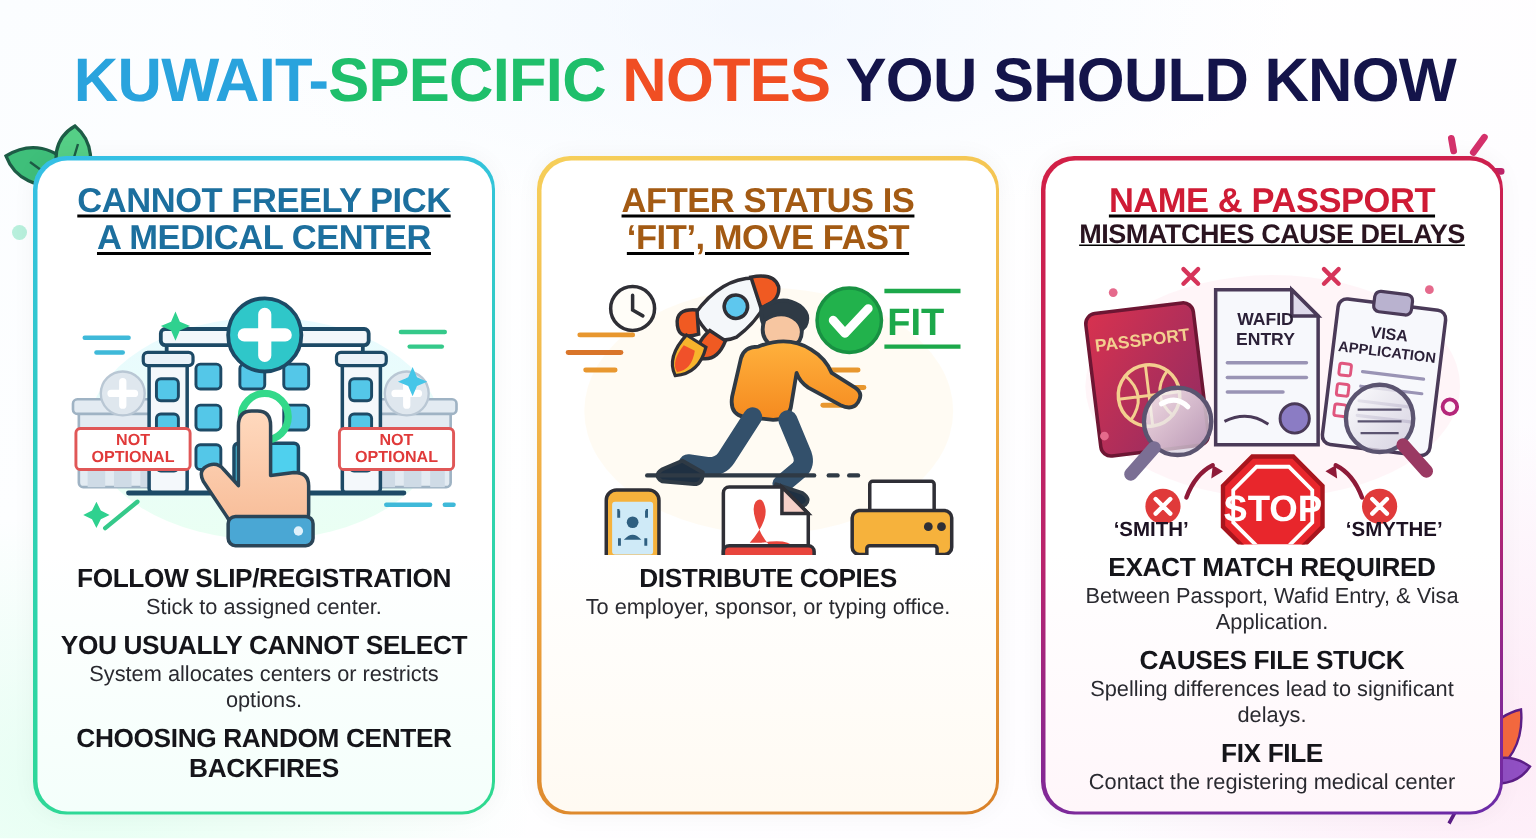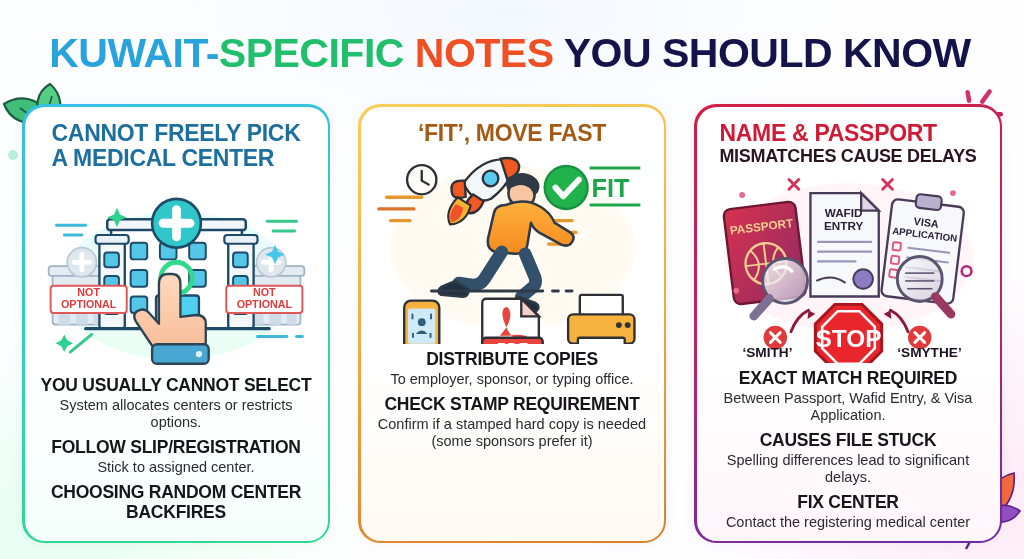--- a/index.html
+++ b/index.html
@@ -68,23 +68,24 @@
     overflow: hidden;
   }
   .card1 { background: linear-gradient(170deg, #35bfe6 0%, #2ed3b0 55%, #2fd98f 100%); }
   .card1 .card-inner { background: linear-gradient(180deg,#ffffff 60%,#f4fffb 100%); }
   .card2 { background: linear-gradient(170deg, #f6cf5a 0%, #efa63f 55%, #d98128 100%); }
   .card2 .card-inner { background: linear-gradient(180deg,#ffffff 60%,#fffaf2 100%); }
   .card3 { background: linear-gradient(170deg, #d21f45 0%, #b9246d 55%, #6a2ba8 100%); }
   .card3 .card-inner { background: linear-gradient(180deg,#ffffff 60%,#fff6fa 100%); }
 
   .card-head {
-    text-align: left;
+    text-align: center;
     line-height: 1.12;
     margin-bottom: 4px;
+    text-decoration: underline;
   }
   .card-head .l1, .card-head .l2 {
     display: block;
     font-weight: 700;
     font-size: 23px;
     letter-spacing: -0.3px;
   }
   .c1 .l1, .c1 .l2 { color: #1c6f9e; }
   .c2 .l1, .c2 .l2 { color: #a35a13; }
   .c3 .l1 { color: #cf1b35; }
@@ -280,37 +281,38 @@
             <g fill="#2fd18f">
               <path d="M84 28 l3 7 l7 3 l-7 3 l-3 7 l-3 -7 l-7 -3 l7 -3 z"></path>
               <path d="M30 158 l3 6 l6 3 l-6 3 l-3 6 l-3 -6 l-6 -3 l6 -3 z"></path>
             </g>
             <path d="M246 66 l3 7 l7 3 l-7 3 l-3 7 l-3 -7 l-7 -3 l7 -3 z" fill="#46c6e8"></path>
           </svg>
         </div>
 
         <div class="body-text">
           <div class="tip">
+            <span class="h">FOLLOW SLIP/REGISTRATION</span>
+            <span class="s">Stick to assigned center.</span>
+          </div>
+          <div class="tip">
             <span class="h">YOU USUALLY CANNOT SELECT</span>
             <span class="s">System allocates centers or restricts options.</span>
-          </div>
-          <div class="tip">
-            <span class="h">FOLLOW SLIP/REGISTRATION</span>
-            <span class="s">Stick to assigned center.</span>
           </div>
           <div class="tip">
             <span class="h">CHOOSING RANDOM CENTER BACKFIRES</span>
           </div>
         </div>
       </div>
     </div>
 
     <div class="card card2">
       <div class="card-inner">
         <div class="card-head c2">
+          <span class="l1">AFTER STATUS IS</span>
           <span class="l2">‘FIT’, MOVE FAST</span>
         </div>
 
         <div class="art">
           <svg viewBox="0 0 290 192">
             <defs>
               <linearGradient id="orangeg" x1="0" y1="0" x2="0" y2="1">
                 <stop offset="0%" stop-color="#ffb13d"></stop>
                   <stop offset="100%" stop-color="#f58a1f"></stop>
               </linearGradient>
@@ -394,24 +396,20 @@
                 <line x1="219" y1="210" x2="240" y2="210"></line>
               </g>
             </g>
           </svg>
         </div>
 
         <div class="body-text">
           <div class="tip">
             <span class="h">DISTRIBUTE COPIES</span>
             <span class="s">To employer, sponsor, or typing office.</span>
-          </div>
-          <div class="tip">
-            <span class="h">CHECK STAMP REQUIREMENT</span>
-            <span class="s">Confirm if a stamped hard copy is needed (some sponsors prefer it)</span>
           </div>
         </div>
       </div>
     </div>
 
     <div class="card card3">
       <div class="card-inner">
         <div class="card-head c3">
           <span class="l1">NAME &amp; PASSPORT</span>
           <span class="l2">MISMATCHES CAUSE DELAYS</span>
@@ -523,21 +521,21 @@
         <div class="body-text">
           <div class="tip">
             <span class="h">EXACT MATCH REQUIRED</span>
             <span class="s">Between Passport, Wafid Entry, &amp; Visa Application.</span>
           </div>
           <div class="tip">
             <span class="h">CAUSES FILE STUCK</span>
             <span class="s">Spelling differences lead to significant delays.</span>
           </div>
           <div class="tip">
-            <span class="h">FIX CENTER</span>
+            <span class="h">FIX FILE</span>
             <span class="s">Contact the registering medical center</span>
           </div>
         </div>
       </div>
     </div>
 
   </div>
 </div>
 
 </body></html>

